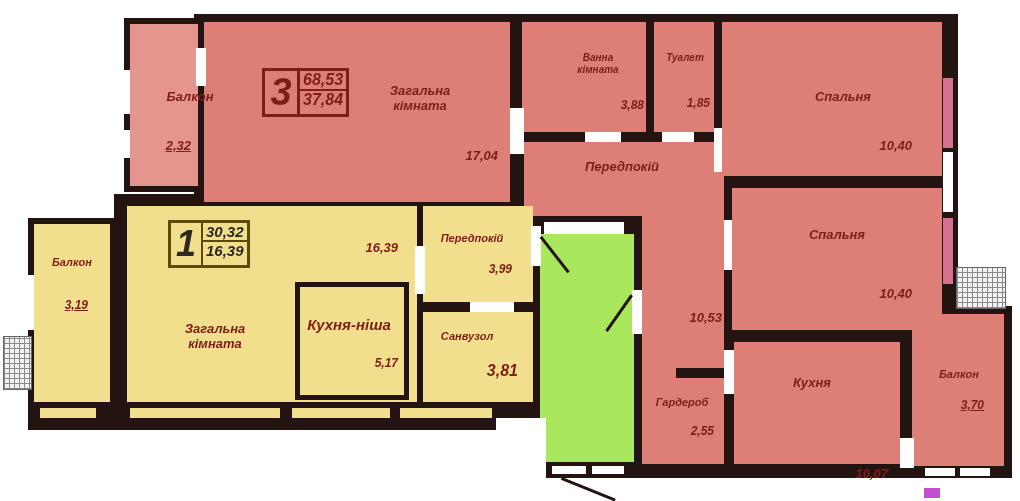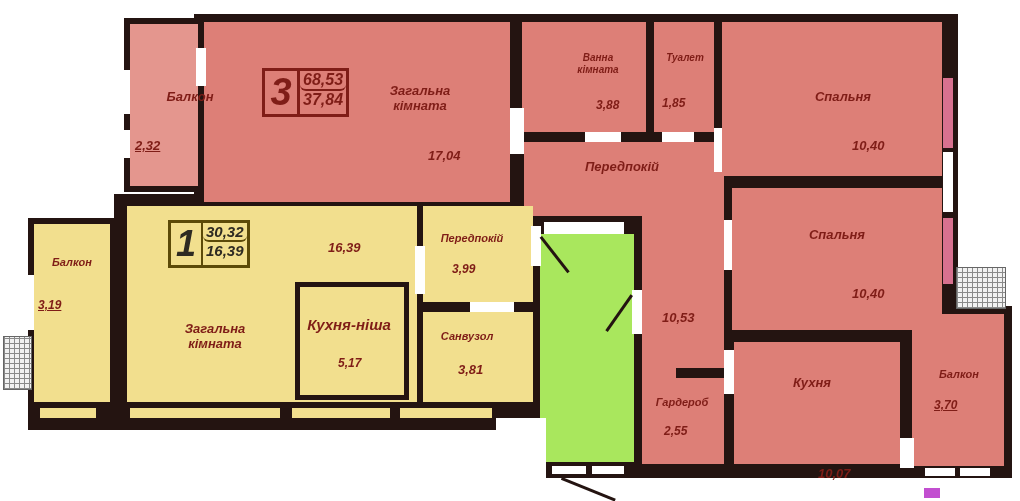--- a/index.html
+++ b/index.html
@@ -15,27 +15,27 @@
   .opening{position:absolute;background:#ffffff;}
   .win-pink{position:absolute;background:#d8718f;}
   .win-magenta{position:absolute;background:#c24fd0;}
   .win-yellow{position:absolute;background:#f2df8e;}
   .hatch{position:absolute;background:#f2f2f2;border:1px solid #666;
     background-image:repeating-linear-gradient(0deg,#8a8a8a 0 1px,transparent 1px 5px),
                      repeating-linear-gradient(90deg,#8a8a8a 0 1px,transparent 1px 5px);}
   .lbl{position:absolute;color:#7f1d17;font-style:italic;font-weight:bold;
        text-align:center;line-height:1.15;}
   .area{position:absolute;color:#7f1d17;font-style:italic;font-weight:bold;
-        font-size:13px;text-align:left;}
+        font-size:13px;text-align:right;}
   .u{text-decoration:underline;}
   .swing{position:absolute;height:0;border-top:3px solid #241411;transform-origin:0 0;}
   .stamp{position:absolute;display:flex;font-style:italic;font-weight:bold;}
   .stamp .num{display:flex;align-items:center;justify-content:center;}
   .stamp .vals{display:flex;flex-direction:column;}
-  .stamp .vals div{display:flex;align-items:center;padding:0 3px;border-radius:6px;}
+  .stamp .vals div{display:flex;align-items:center;padding:0 3px;}
   #stamp3{border:3px solid #7f1d17;color:#7f1d17;}
   #stamp3 .num{width:32px;font-size:38px;border-right:2px solid #7f1d17;}
   #stamp3 .vals div{font-size:16px;}
   #stamp3 .vals div:first-child{border-bottom:2px solid #7f1d17;}
   #stamp3 .vals{border-left:1px solid #7f1d17;}
   #stamp1{border:3px solid #5c4a08;color:#2e2a22;}
   #stamp1 .num{width:30px;font-size:36px;border-right:2px solid #5c4a08;}
   #stamp1 .vals div{font-size:15px;border-color:#5c4a08;}
   #stamp1 .vals div:first-child{border-bottom:2px solid #5c4a08;}
   .wardwall{position:absolute;background:#241411;}
@@ -163,15 +163,15 @@
   <div class="area" style="left:328px;top:240px;width:70px;">16,39</div>
   <div class="lbl" style="left:163px;top:322px;width:104px;font-size:13px;">Загальна кімната</div>
 
   <div class="lbl" style="left:303px;top:316px;width:92px;font-size:15px;">Кухня-ніша</div>
   <div class="area" style="left:338px;top:356px;width:60px;font-size:12px;">5,17</div>
 
   <div class="lbl" style="left:426px;top:232px;width:92px;font-size:11px;">Передпокій</div>
   <div class="area" style="left:452px;top:262px;width:60px;font-size:12px;">3,99</div>
 
   <div class="lbl" style="left:426px;top:330px;width:82px;font-size:11px;">Санвузол</div>
-  <div class="area" style="left:458px;top:362px;width:60px;font-size:13px;">3,81</div>
+  <div class="area" style="left:458px;top:362px;width:60px;font-size:16px;">3,81</div>
 
 </div>
 
 </body></html>

